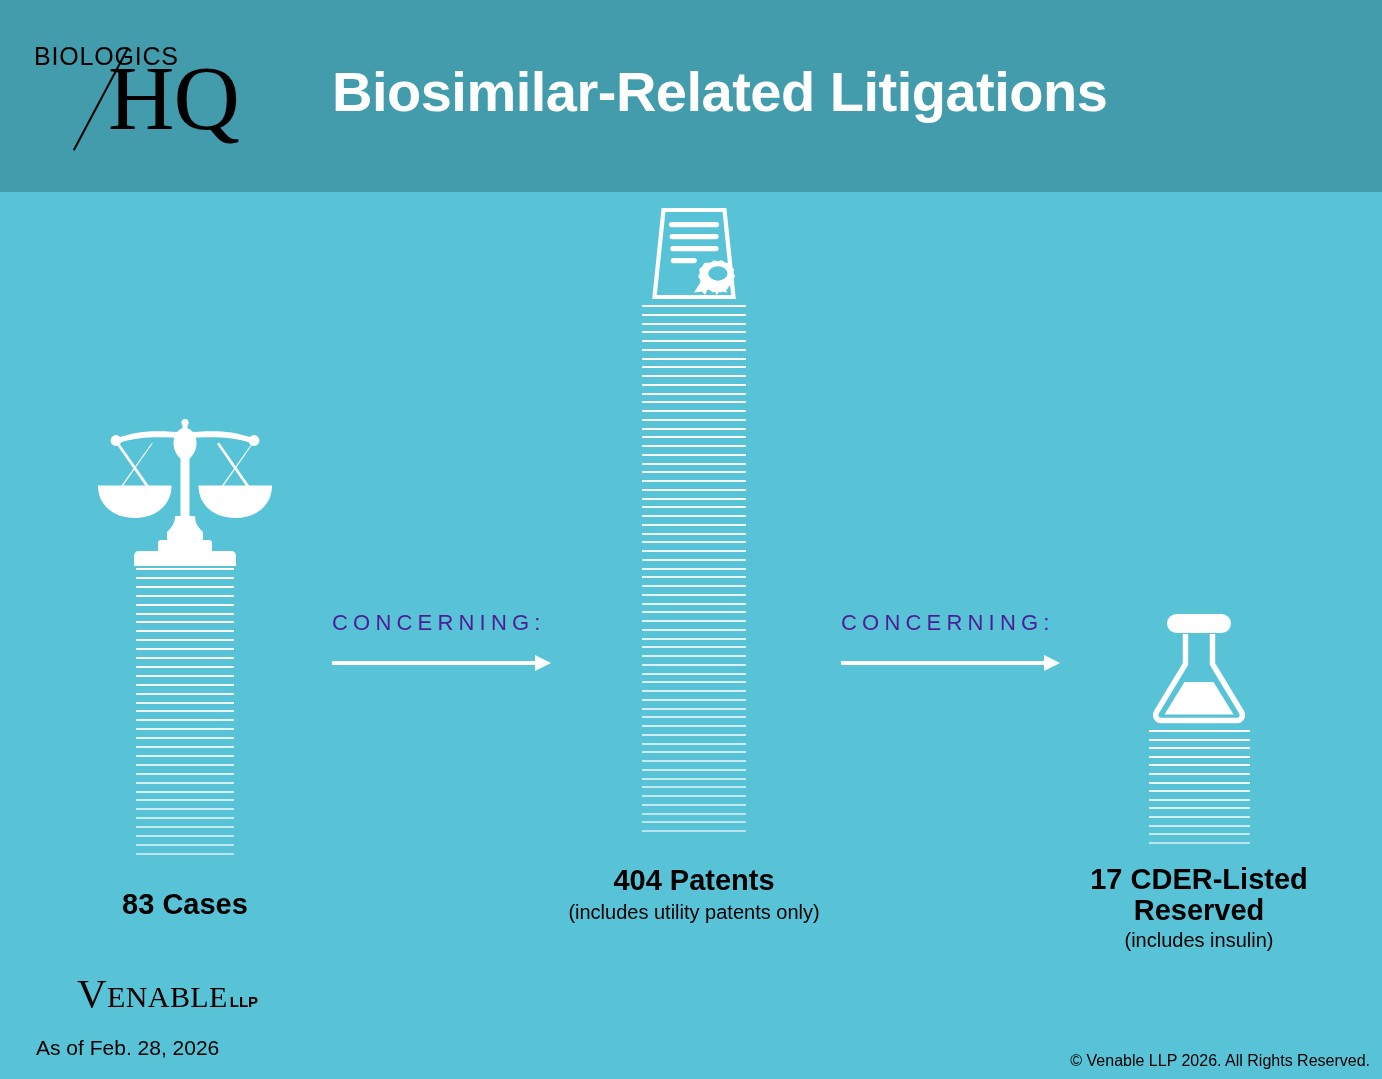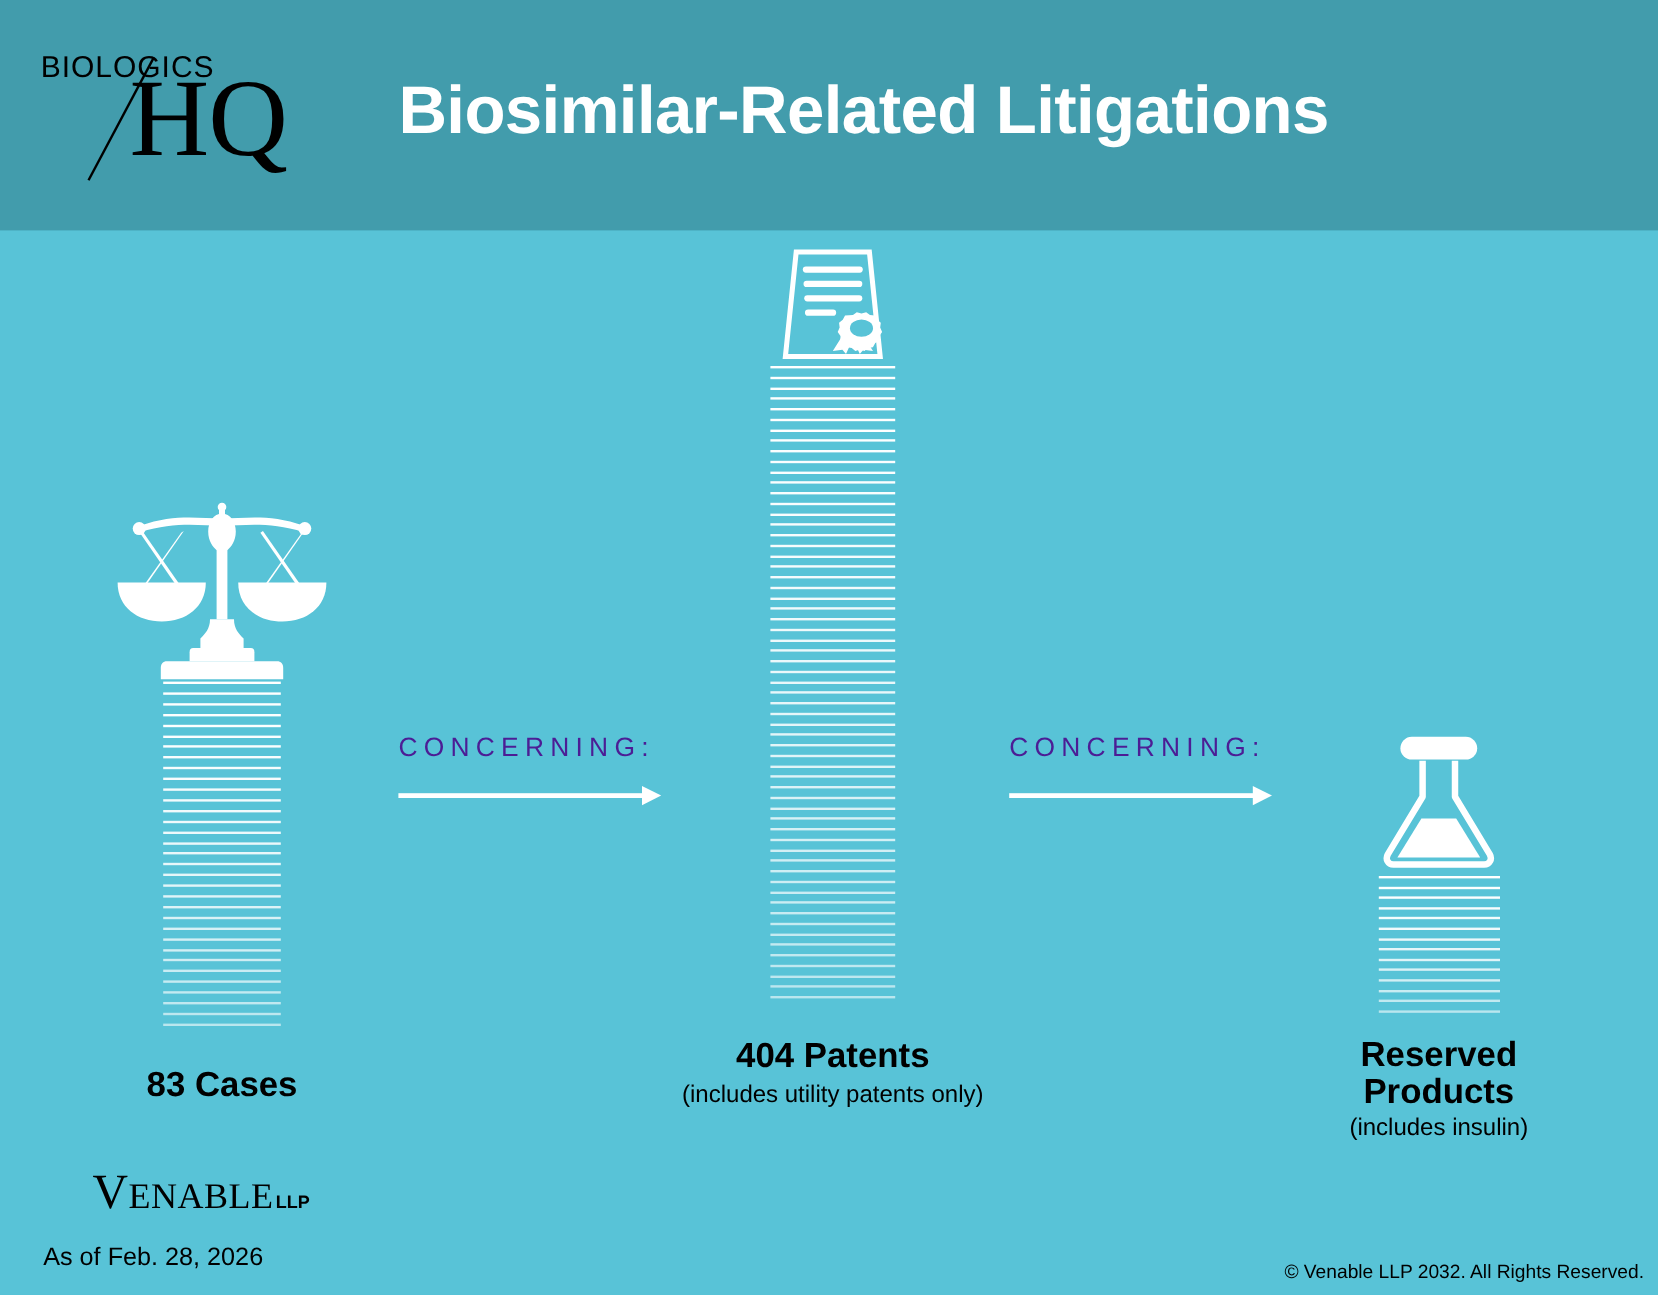--- a/index.html
+++ b/index.html
@@ -386,24 +386,24 @@
       <div class="stack-line" style="top: 60.2px; background: rgba(255, 255, 255, 0.855);"></div>
       <div class="stack-line" style="top: 68.8px; background: rgba(255, 255, 255, 0.816);"></div>
       <div class="stack-line" style="top: 77.4px; background: rgba(255, 255, 255, 0.776);"></div>
       <div class="stack-line" style="top: 86px; background: rgba(255, 255, 255, 0.73);"></div>
       <div class="stack-line" style="top: 94.6px; background: rgba(255, 255, 255, 0.682);"></div>
       <div class="stack-line" style="top: 103.2px; background: rgba(255, 255, 255, 0.63);"></div>
       <div class="stack-line" style="top: 111.8px; background: rgba(255, 255, 255, 0.58);"></div>
     </div>
 
   <div class="col-label" id="label-products">
+      <div>17 CDER-Listed</div>
       <div>Reserved</div>
-      <div>Products</div>
     </div>
   <div class="col-sublabel" id="sublabel-products">(includes insulin)</div>
 </div>
 
 <div id="venable-logo">
   <span class="venable-word"><span class="cap">V</span><span class="sc">E</span><span class="sc">N</span><span class="sc">A</span><span class="sc">B</span><span class="sc">L</span><span class="sc">E</span></span><span class="venable-llp">LLP</span>
 </div>
 
 <div id="as-of-date">As of Feb. 28, 2026</div>
-<div id="copyright">© Venable LLP 2032. All Rights Reserved.</div>
+<div id="copyright">© Venable LLP 2026. All Rights Reserved.</div>
 
 </body></html>

